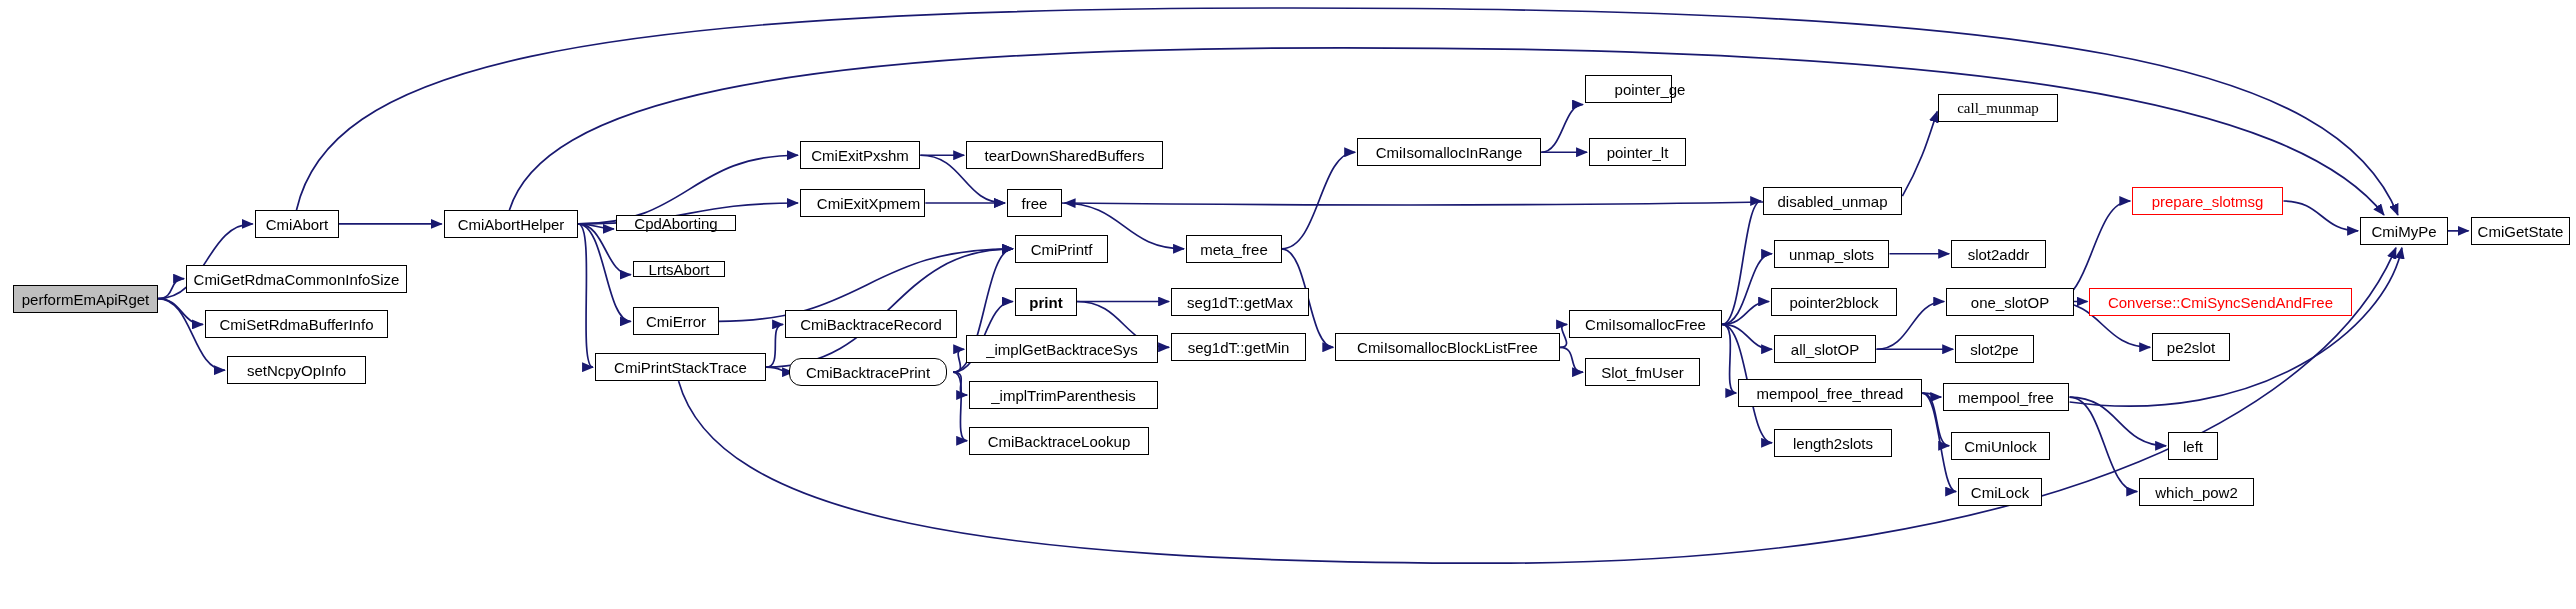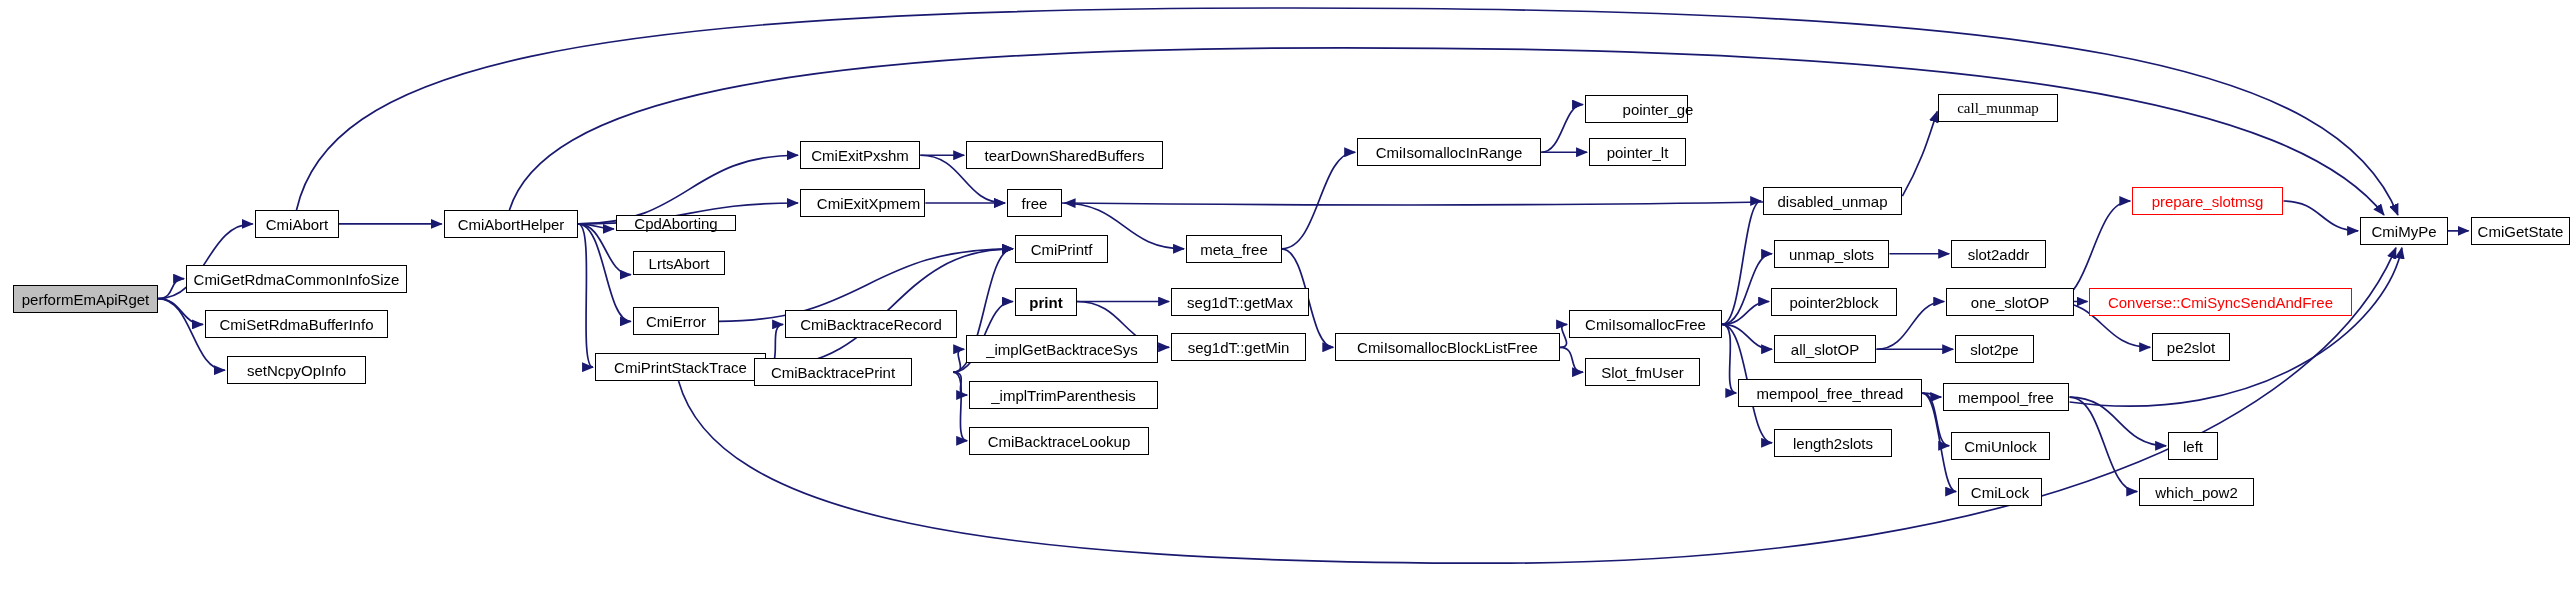--- a/index.html
+++ b/index.html
@@ -136,21 +136,21 @@
     </div>
     <div class="node normal" style="left: 227px; top: 356px; width: 139px; height: 28px;">
       <span>setNcpyOpInfo</span>
     </div>
     <div class="node normal" style="left: 444px; top: 210px; width: 134px; height: 28px;">
       <span>CmiAbortHelper</span>
     </div>
     <div class="node normal" style="left: 616px; top: 215px; width: 120px; height: 16px;">
       <span>CpdAborting</span>
     </div>
-    <div class="node normal" style="left: 633px; top: 251px; width: 92px; height: 24px;">
+    <div class="node normal" style="left: 633px; top: 261px; width: 92px; height: 16px;">
       <span>LrtsAbort</span>
     </div>
     <div class="node normal" style="left: 633px; top: 307px; width: 86px; height: 28px;">
       <span>CmiError</span>
     </div>
     <div class="node normal" style="left: 595px; top: 353px; width: 171px; height: 28px;">
       <span>CmiPrintStackTrace</span>
     </div>
     <div class="node normal" style="left: 800px; top: 141px; width: 120px; height: 28px;">
       <span>CmiExitPxshm</span>
@@ -166,21 +166,21 @@
     </div>
     <div class="node normal" style="left: 1015px; top: 235px; width: 93px; height: 28px;">
       <span>CmiPrintf</span>
     </div>
     <div class="node normal" style="left: 1015px; top: 288px; width: 62px; height: 28px; font-weight: bold;">
       <span>print</span>
     </div>
     <div class="node normal" style="left: 785px; top: 310px; width: 172px; height: 28px;">
       <span>CmiBacktraceRecord</span>
     </div>
-    <div class="node normal" style="left: 754px; top: 358px; width: 158px; height: 28px;">
+    <div class="node normal" style="left: 789px; top: 358px; width: 158px; height: 28px; border-radius: 12px;">
       <span>CmiBacktracePrint</span>
     </div>
     <div class="node normal" style="left: 966px; top: 335px; width: 192px; height: 28px;">
       <span>_implGetBacktraceSys</span>
     </div>
     <div class="node normal" style="left: 969px; top: 381px; width: 189px; height: 28px;">
       <span>_implTrimParenthesis</span>
     </div>
     <div class="node normal" style="left: 969px; top: 427px; width: 180px; height: 28px;">
       <span>CmiBacktraceLookup</span>
@@ -190,21 +190,21 @@
     </div>
     <div class="node normal" style="left: 1171px; top: 333px; width: 135px; height: 28px;">
       <span>seg1dT::getMin</span>
     </div>
     <div class="node normal" style="left: 1186px; top: 235px; width: 96px; height: 28px;">
       <span>meta_free</span>
     </div>
     <div class="node normal" style="left: 1357px; top: 138px; width: 184px; height: 28px;">
       <span>CmiIsomallocInRange</span>
     </div>
-    <div class="node normal" style="left: 1585px; top: 95px; width: 103px; height: 28px; padding-left: 43px;">
+    <div class="node normal" style="left: 1585px; top: 75px; width: 87px; height: 28px; padding-left: 43px;">
       <span>pointer_ge</span>
     </div>
     <div class="node normal" style="left: 1589px; top: 138px; width: 97px; height: 28px;">
       <span>pointer_lt</span>
     </div>
     <div class="node normal" style="left: 1335px; top: 333px; width: 225px; height: 28px;">
       <span>CmiIsomallocBlockListFree</span>
     </div>
     <div class="node normal" style="left: 1569px; top: 310px; width: 153px; height: 28px;">
       <span>CmiIsomallocFree</span>

